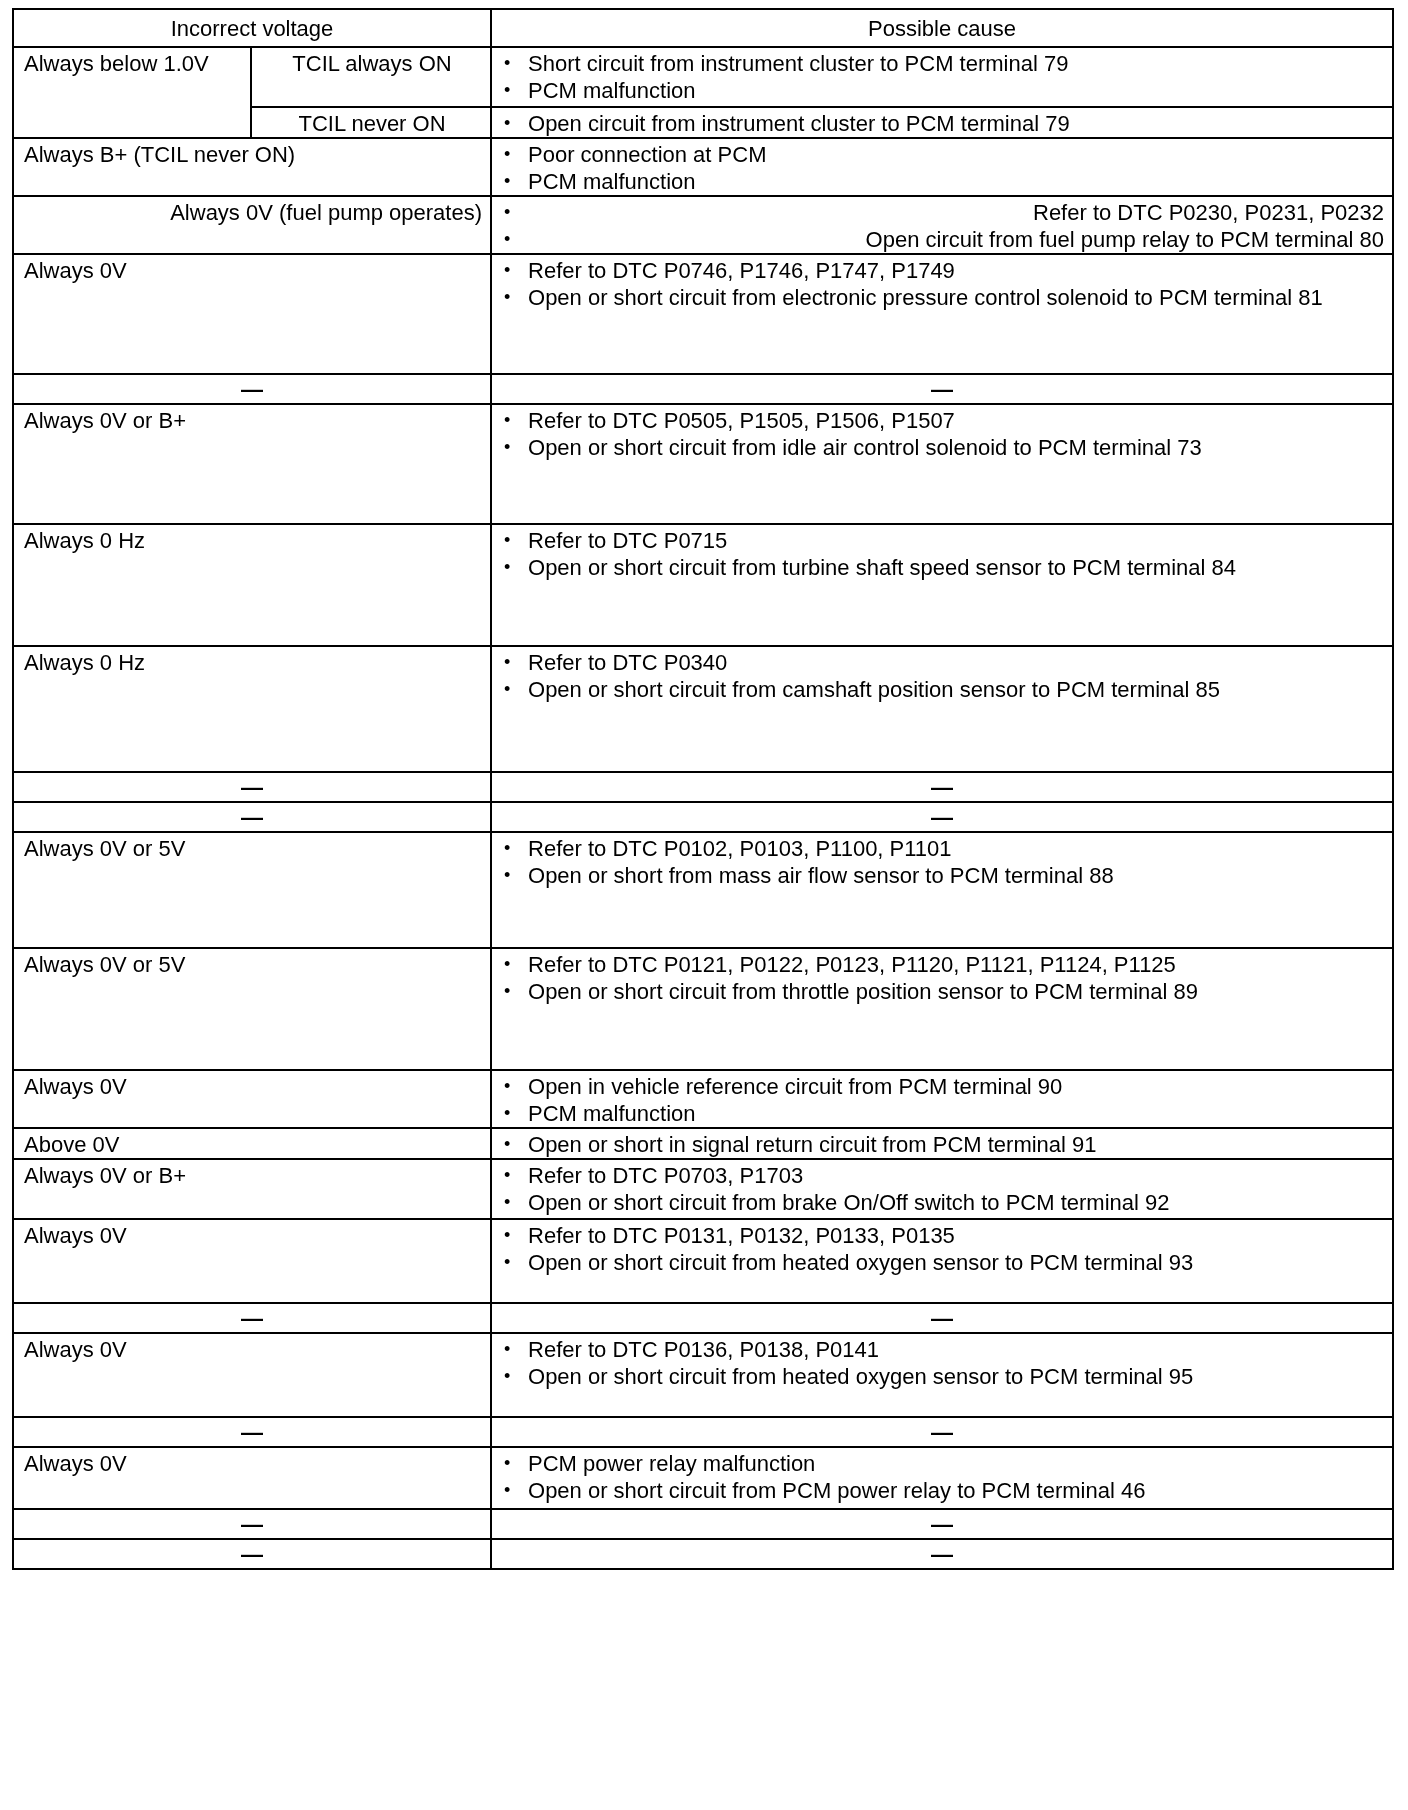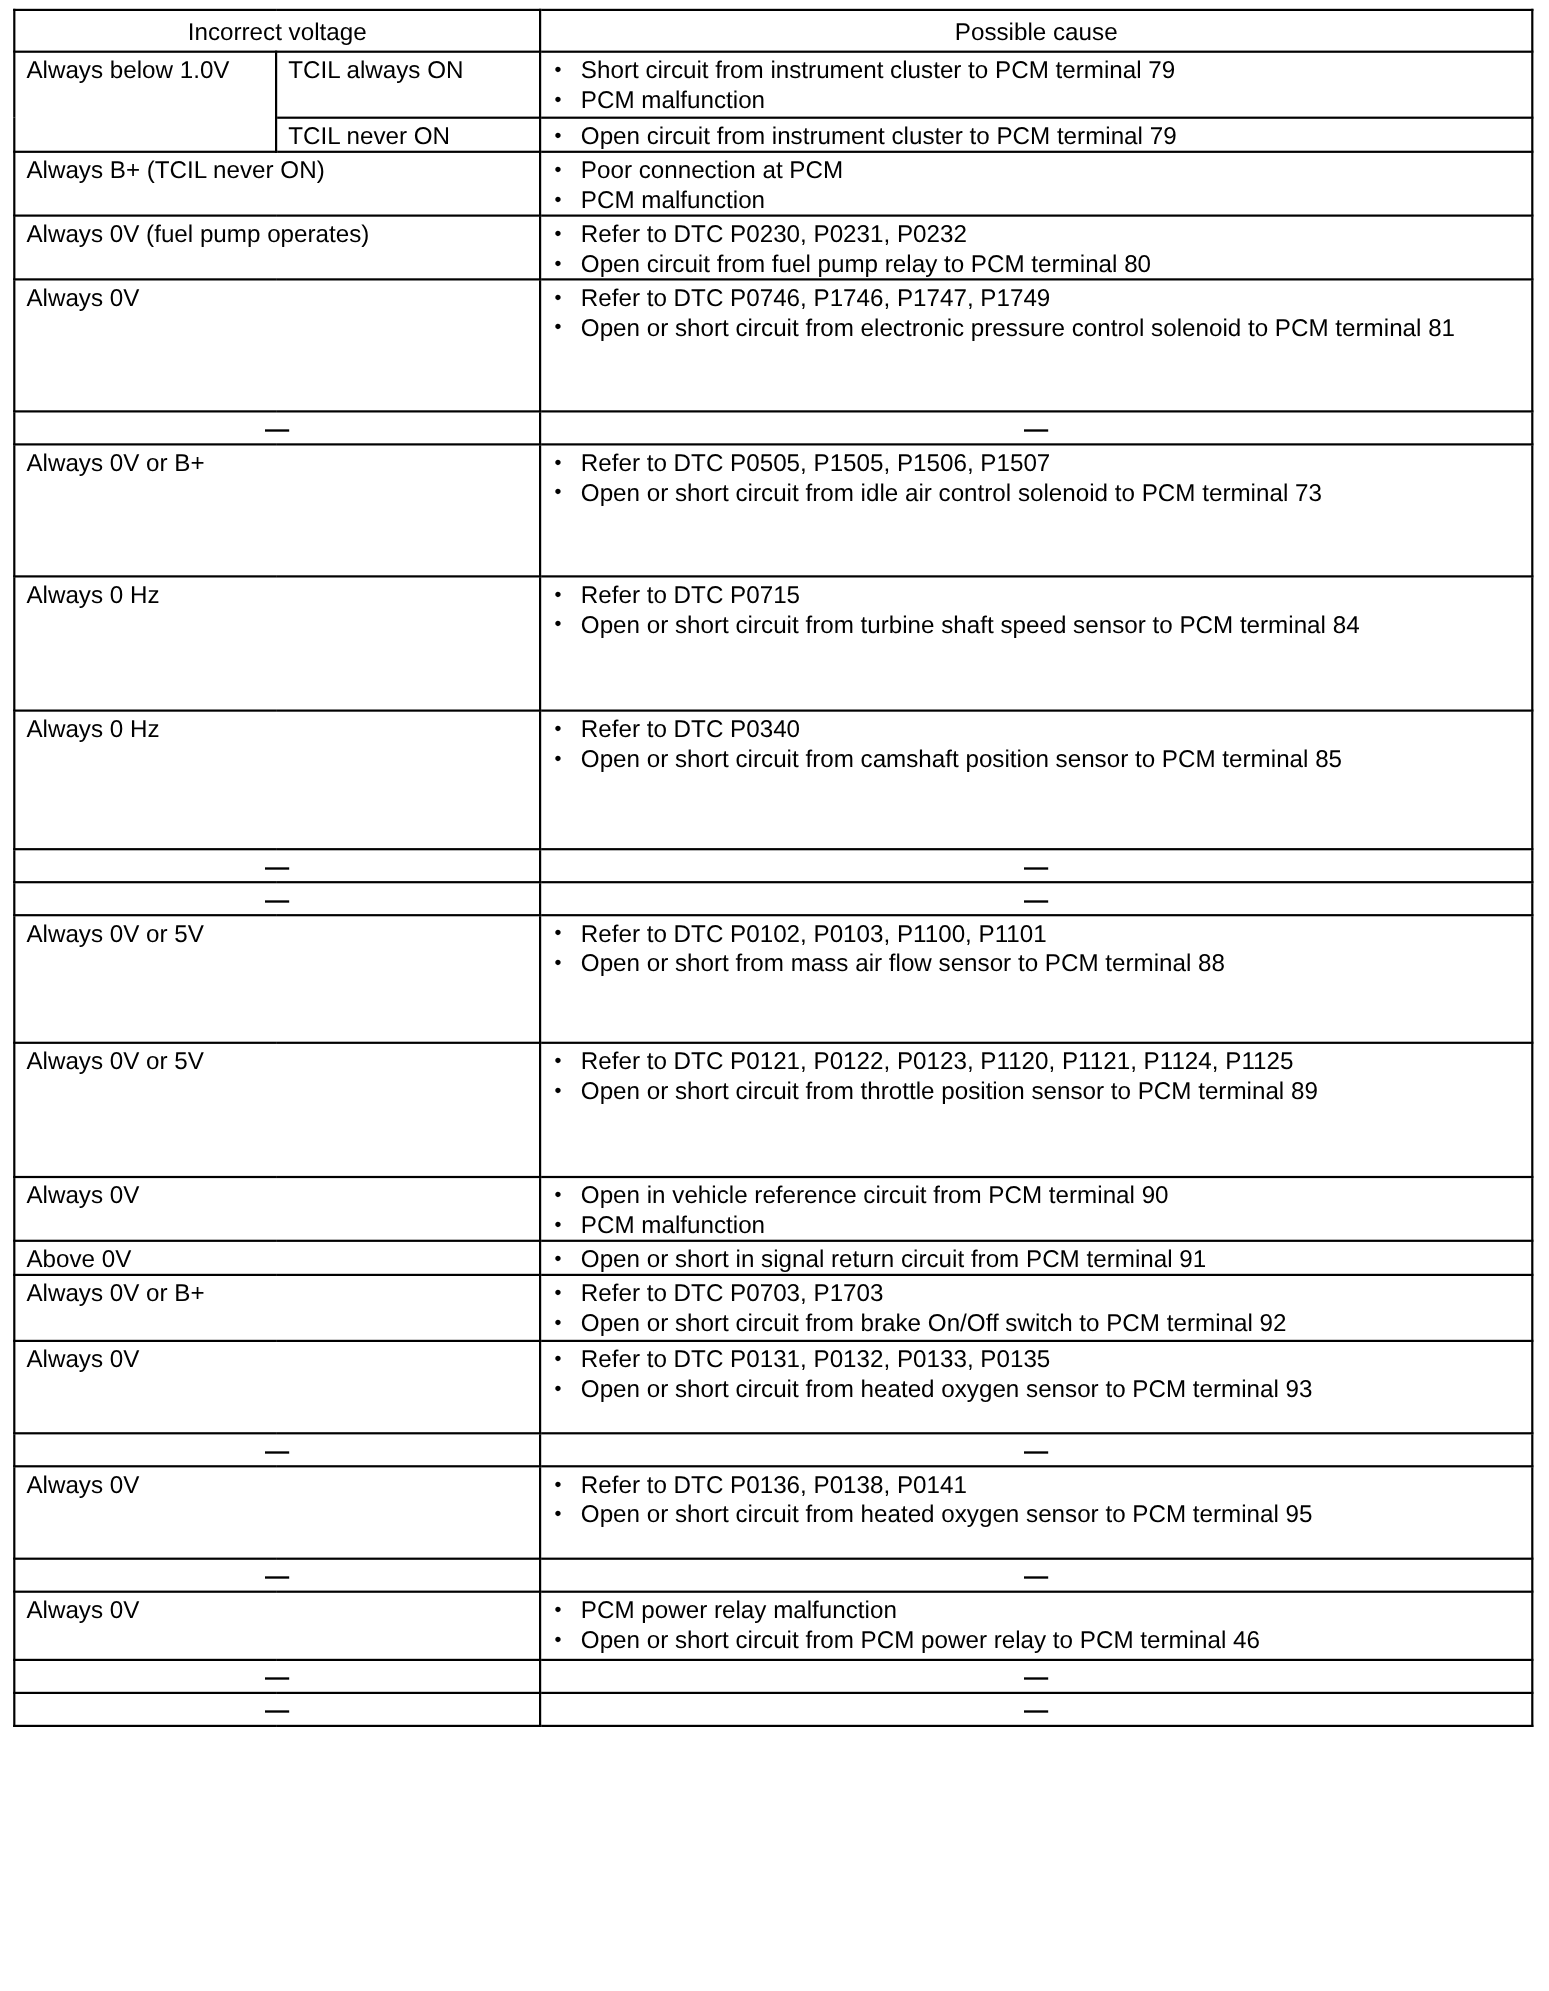--- a/index.html
+++ b/index.html
@@ -4,21 +4,21 @@
 <style>
   html, body { margin: 0; padding: 0; background: #ffffff; }
   body { width: 1408px; height: 1810px; position: relative; overflow: hidden; font-family: "Liberation Sans", sans-serif; color: #000; }
   .doc { position: absolute; left: 12px; top: 8px; width: 1382px; }
   table { border-collapse: collapse; width: 100%; table-layout: fixed; }
   td, th { border: 2px solid #000; vertical-align: top; font-size: 22px; line-height: 27px; padding: 2px 8px 0 10px; }
   th { font-weight: normal; text-align: center; vertical-align: middle; height: 36px; padding: 0; font-size: 22px; }
   .c1 { width: 238px; }
   .c2 { width: 240px; }
   .c3 { width: auto; }
-  .sub { text-align: left; }
+  .sub { text-align: center; }
   .dash { text-align: center; vertical-align: middle; font-weight: bold; padding: 0; }
   ul { list-style: none; margin: 0; padding: 0; }
   li { position: relative; padding-left: 26px; }
   li::before { content: "\2022"; position: absolute; left: 2px; top: 0; font-size: 18px; }
 </style>
 </head>
 <body>
 
 <div class="doc">
   <table>
@@ -54,21 +54,21 @@
       </tr>
     <tr style="height: 52px;">
           <td colspan="2">Always B+ (TCIL never ON)</td>
           <td>
             <ul>
               <li>Poor connection at PCM</li>
               <li>PCM malfunction</li>
             </ul>
           </td>
         </tr>
-        <tr style="height: 52px;">
+        <tr style="height: 52px; text-align: right;">
           <td colspan="2">Always 0V (fuel pump operates)</td>
           <td>
             <ul>
               <li>Refer to DTC P0230, P0231, P0232</li>
               <li>Open circuit from fuel pump relay to PCM terminal 80</li>
             </ul>
           </td>
         </tr>
         <tr style="height: 120px;">
           <td colspan="2">Always 0V</td>

